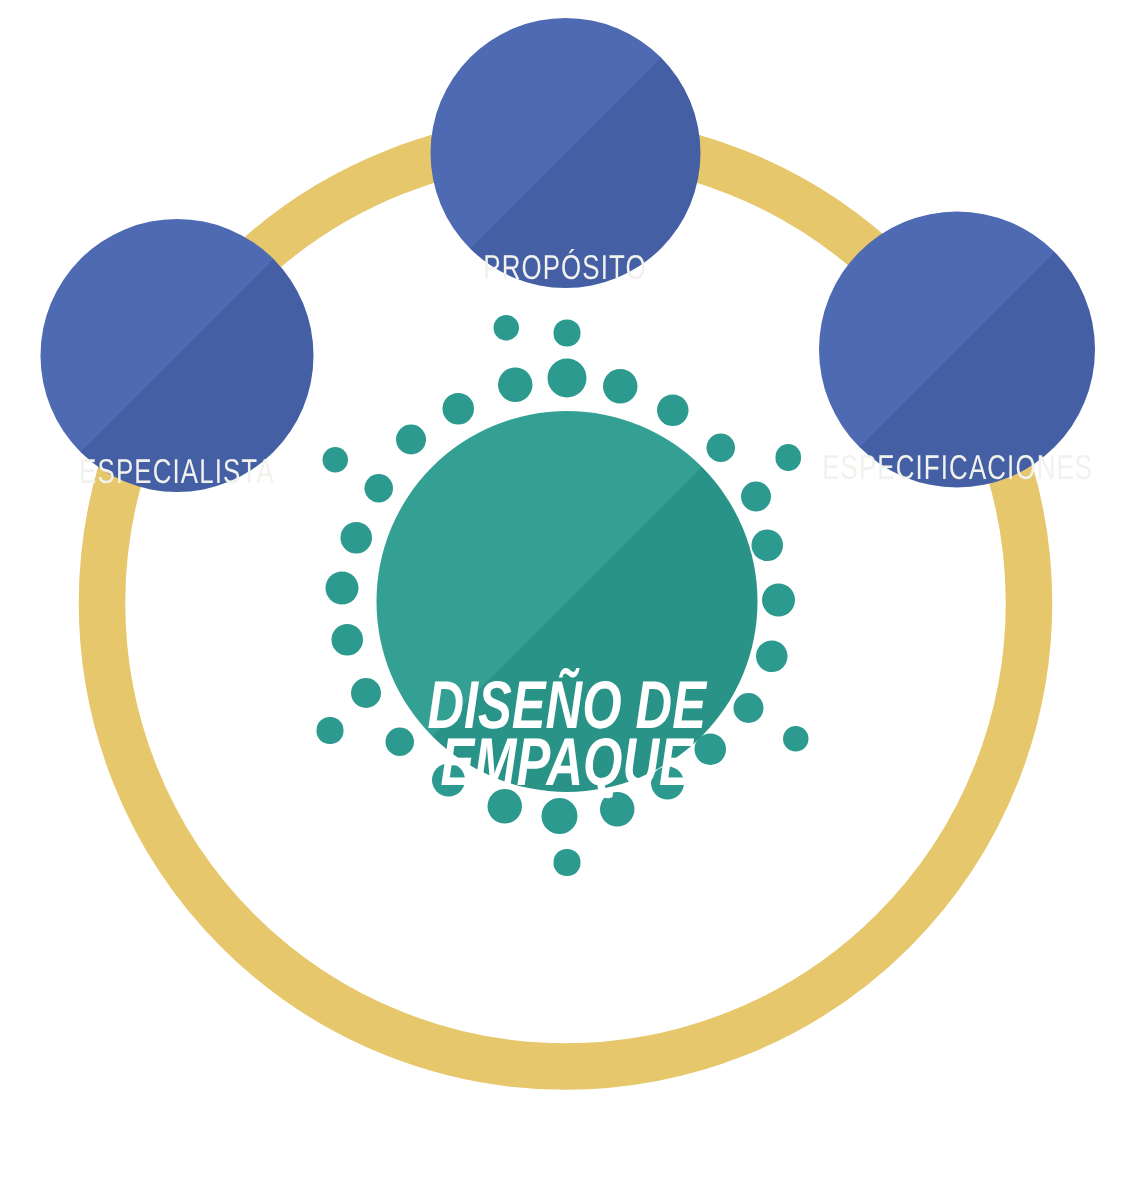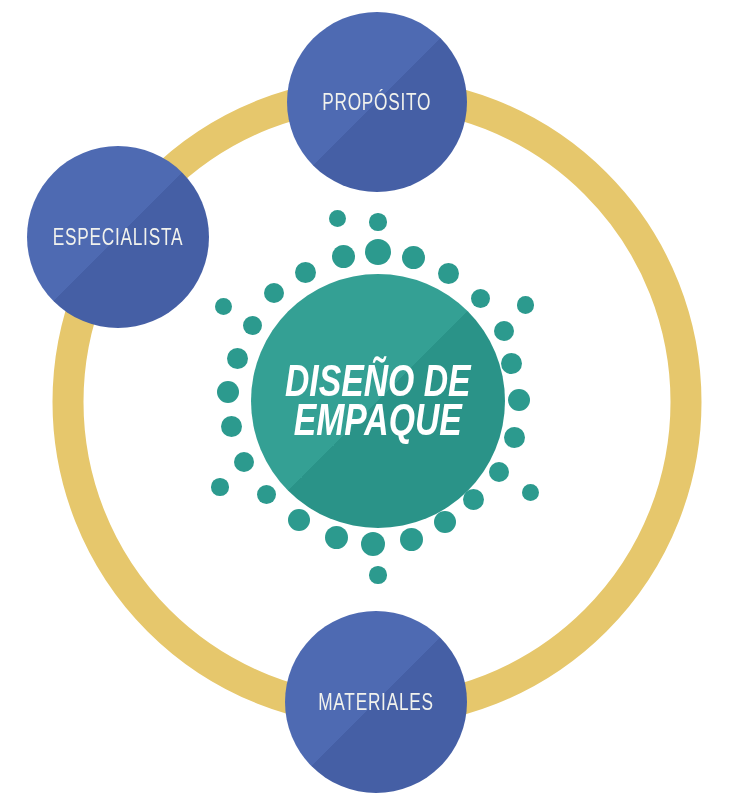--- a/index.html
+++ b/index.html
@@ -10,21 +10,21 @@
     background: #ffffff;
     overflow: hidden;
     font-family: "Liberation Sans", sans-serif;
   }
   .abs { position: absolute; }
   .ring-svg { left: 0; top: 0; }
   .circle {
     position: absolute;
     border-radius: 50%;
     display: flex;
-    align-items: center;
+    align-items: flex-end;
     justify-content: center;
   }
   .dot { position: absolute; border-radius: 50%; }
   .node-label {
     display: inline-block;
     font-size: 23px;
     font-weight: normal;
     letter-spacing: 1px;
     white-space: nowrap;
     transform: scaleX(0.75);
@@ -87,20 +87,20 @@
   <div class="circle" id="hub" style="left: 251px; top: 274px; width: 254px; height: 254px; background: linear-gradient(135deg, rgb(52, 160, 148) 50%, rgb(42, 147, 136) 50%); font-style: italic;">
     <div class="hub-label" style="color: rgb(255, 255, 255);">
       <div>DISEÑO DE</div>
       <div>EMPAQUE</div>
     </div>
   </div>
 
   <div class="circle node" style="left: 287px; top: 12px; width: 180px; height: 180px; background: linear-gradient(135deg, rgb(78, 106, 178) 50%, rgb(69, 95, 165) 50%);">
     <span class="node-label" style="color: rgb(241, 242, 237);">PROPÓSITO</span>
   </div>
+  <div class="circle node" style="left: 546px; top: 141px; width: 184px; height: 184px; background: linear-gradient(135deg, rgb(78, 106, 178) 50%, rgb(69, 95, 165) 50%);">
+    <span class="node-label" style="color: rgb(241, 242, 237);">ESPECIFICACIONES</span>
+  </div>
   <div class="circle node" style="left: 27px; top: 146px; width: 182px; height: 182px; background: linear-gradient(135deg, rgb(78, 106, 178) 50%, rgb(69, 95, 165) 50%);">
     <span class="node-label" style="color: rgb(241, 242, 237);">ESPECIALISTA</span>
-  </div>
-  <div class="circle node" style="left: 285px; top: 611px; width: 182px; height: 182px; background: linear-gradient(135deg, rgb(78, 106, 178) 50%, rgb(69, 95, 165) 50%);">
-    <span class="node-label" style="color: rgb(241, 242, 237);">MATERIALES</span>
   </div>
 
 </div>
 
 </body></html>

